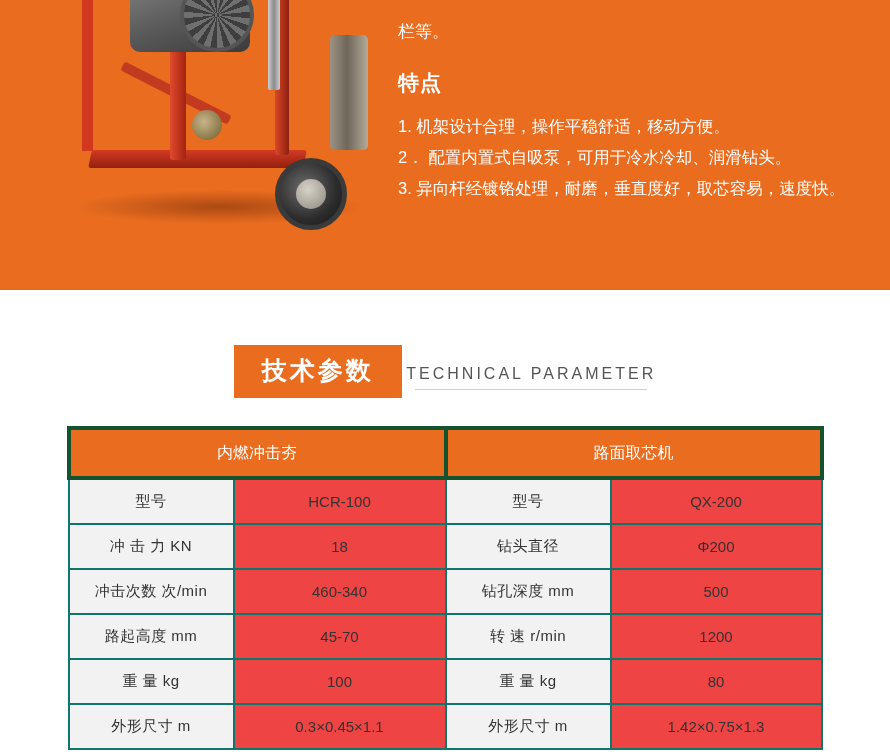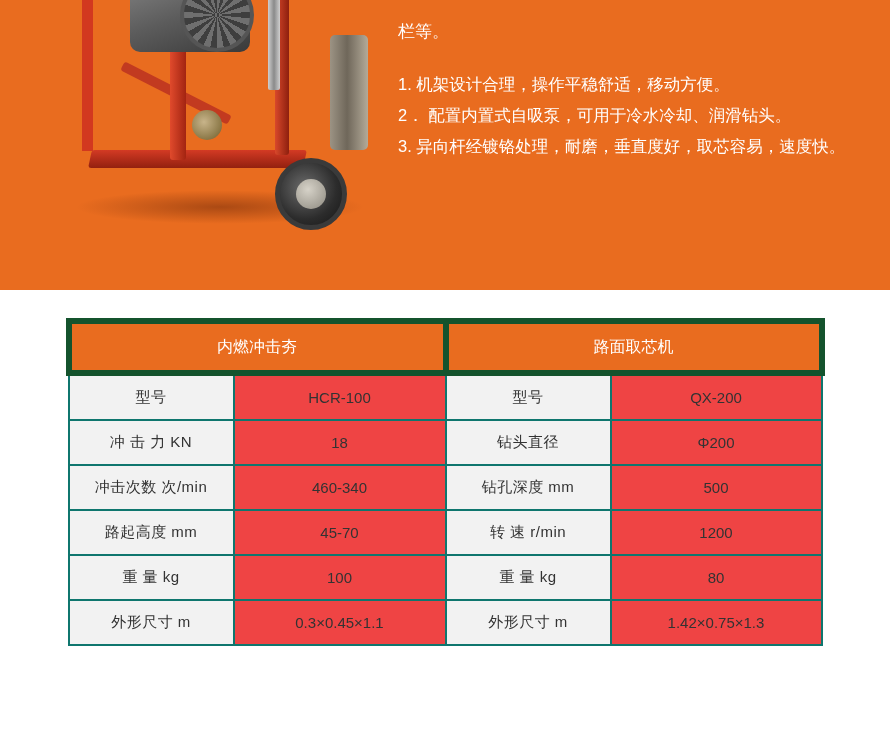--- a/index.html
+++ b/index.html
@@ -185,21 +185,21 @@
     font-size: 15px;
     color: #333333;
     padding: 0 4px;
   }
   table.spec th {
     background: #e96c1f;
     color: #ffffff;
     font-weight: normal;
     font-size: 16px;
     height: 46px;
-    border: 6px solid #14532d;
+    border: 4px solid #14532d;
   }
   table.spec td.label {
     background: #f2f2f2;
     letter-spacing: 0.5px;
   }
   table.spec td.value {
     background: #ef4444;
   }
   col.c1 { width: 165px; }
   col.c2 { width: 212px; }
@@ -223,27 +223,35 @@
     <div class="mach engine-fan"></div>
     <div class="mach drill-column"></div>
 
     <div class="mach drill-barrel"></div>
     <div class="mach wheel2"></div>
     <div class="mach wheel1"></div>
   </div>
 
   <div class="banner-text">
     <p class="banner-intro">栏等。</p>
+    <div class="feature-title">特点</div>
     <div class="feature-item">1. 机架设计合理，操作平稳舒适，移动方便。</div>
     <div class="feature-item">2． 配置内置式自吸泵，可用于冷水冷却、润滑钻头。</div>
     <div class="feature-item">3. 异向杆经镀铬处理，耐磨，垂直度好，取芯容易，速度快。</div>
   </div>
 </div>
 
 <div class="tech-section">
+  <div class="tech-heading-wrap">
+    <div class="tech-badge">技术参数</div>
+    <div class="tech-sub">
+      <span class="tech-sub-line"></span>
+      <span class="tech-sub-inner">TECHNICAL PARAMETER</span>
+    </div>
+  </div>
 
   <table class="spec">
     <colgroup>
       <col class="c1">
         <col class="c2">
         <col class="c3">
         <col class="c4">
     </colgroup>
     <thead>
       <tr>

